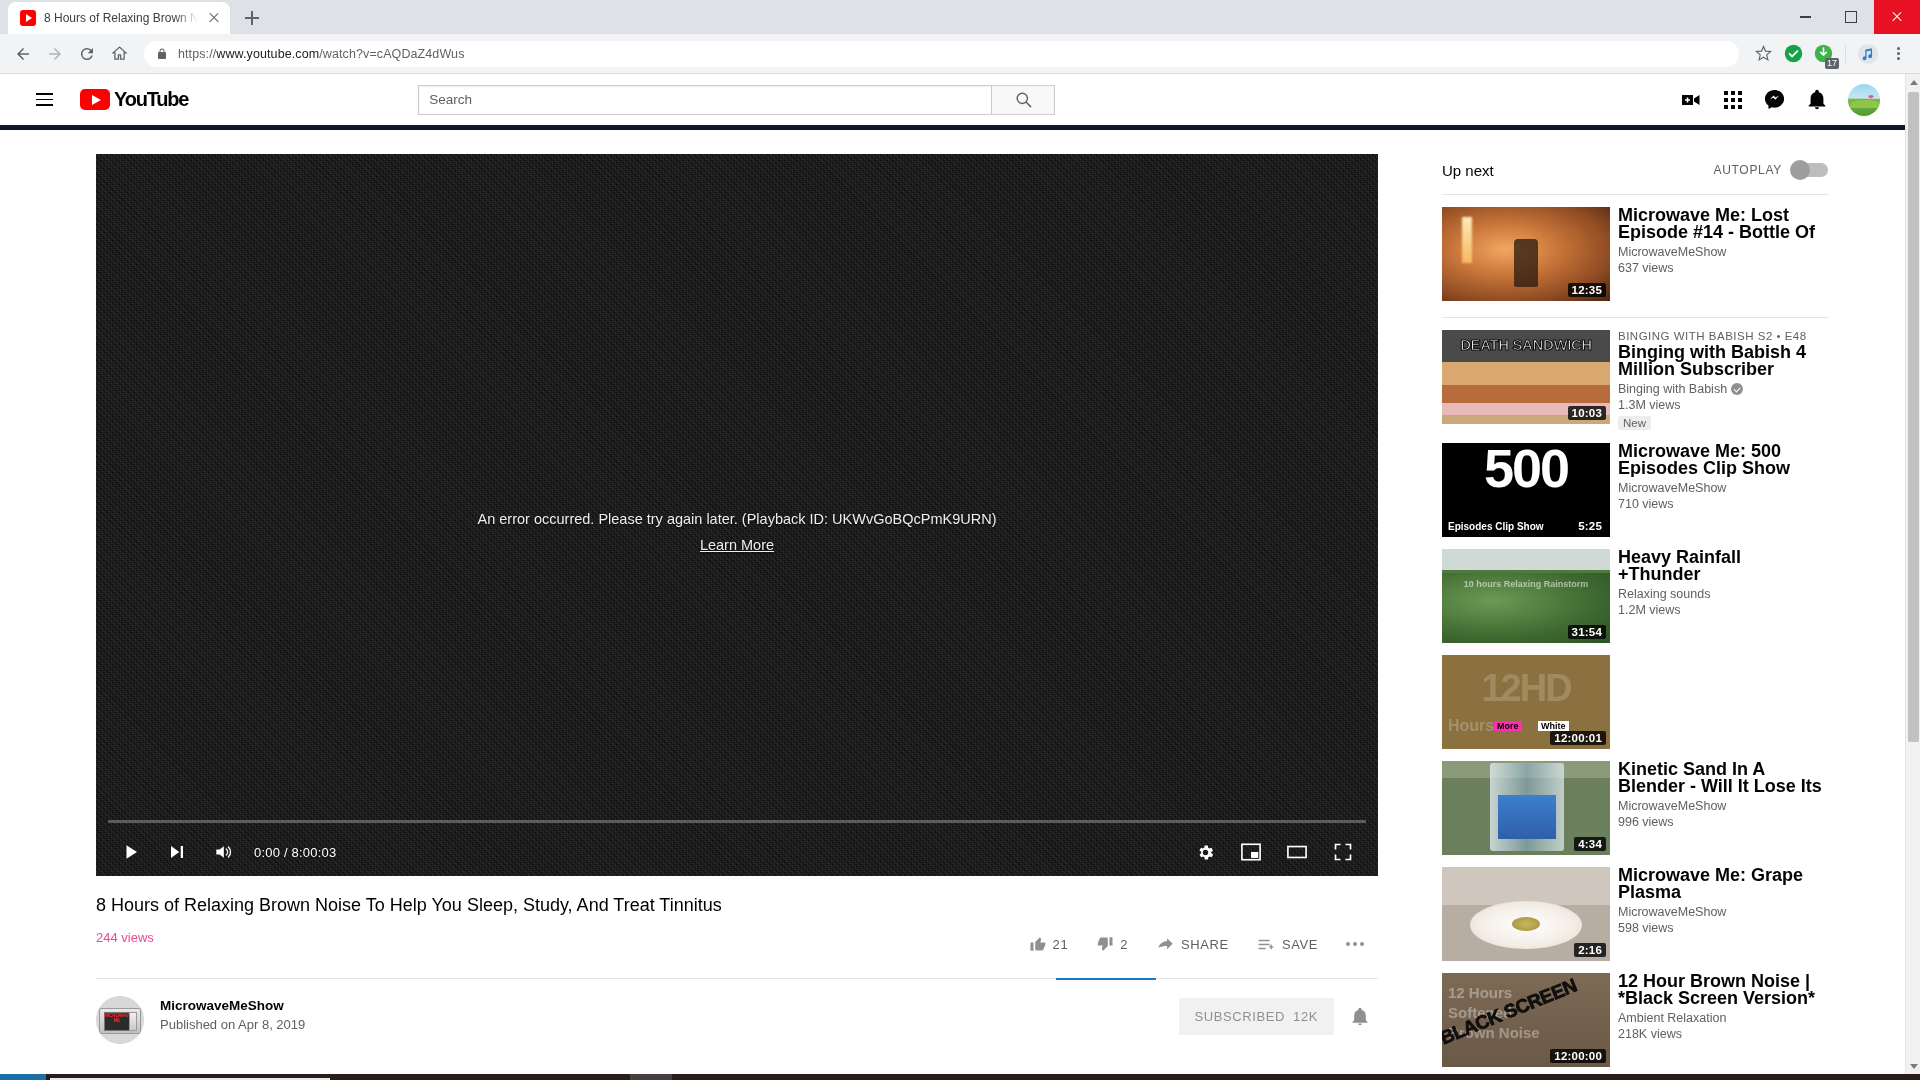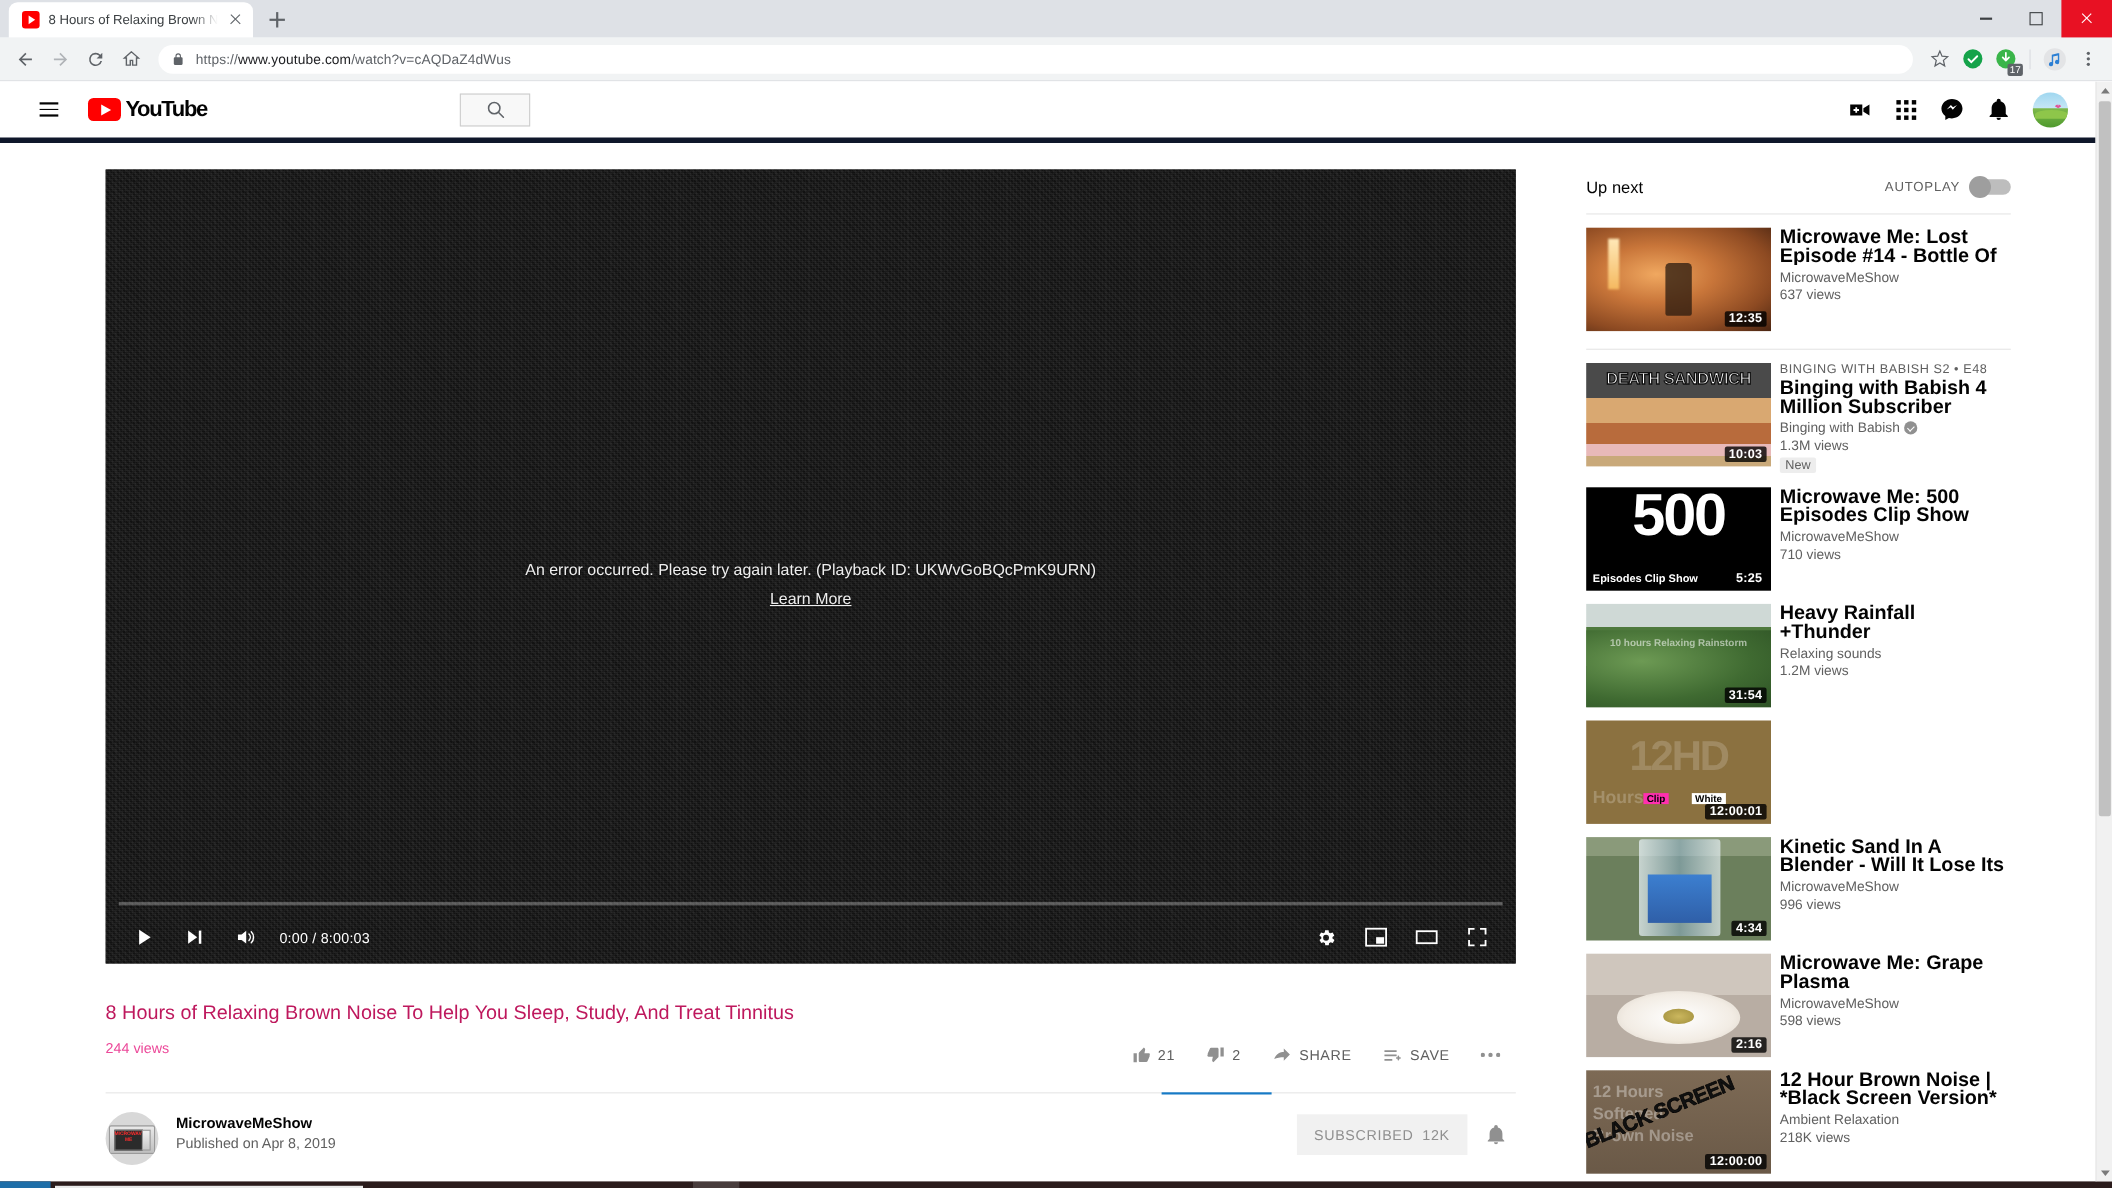--- a/index.html
+++ b/index.html
@@ -310,23 +310,23 @@
   .time-display {
     color:#fff; font-size:13px;
     margin-left: 8px;
     letter-spacing:.2px;
     text-shadow: 0 0 2px rgba(0,0,0,.6);
   }
   .controls-right { margin-left:auto; display:flex; align-items:center; }
 
   .video-title {
     font-size: 18px;
-    color:#be185d;
+    color:#000000;
     font-weight: 400;
-    margin: 31px 0 0 0;
+    margin: 16px 0 0 0;
     line-height: 26px;
   }
   .meta-row {
     display:flex; align-items:flex-start;
     margin-top: 8px;
   }
   .view-count { font-size: 13px; color:#ec4899; padding-top: 4px; }
   .actions { margin-left:auto; display:flex; align-items:center; gap:0; }
   .action-btn {
     display:flex; align-items:center; gap:6px;
@@ -741,20 +741,21 @@
     <div class="hamburger">
         <span></span>
         <span></span>
         <span></span>
       </div>
     <div class="yt-logo">
       <div class="yt-logo-mark"></div>
       <div class="yt-logo-text">YouTube</div>
     </div>
     <div class="yt-search-wrap">
+      <input class="yt-search-input" placeholder="Search" style="">
       <div class="yt-search-btn">
         <svg width="19" height="19" viewBox="0 0 24 24">
             <circle cx="10.5" cy="10.5" r="6.5" fill="none" stroke="#5f6368" stroke-width="1.8"></circle>
             <path d="M15.5 15.5L21 21" stroke="#5f6368" stroke-width="1.8" stroke-linecap="round"></path>
           </svg>
       </div>
     </div>
     <div class="yt-header-right">
       <div class="hdr-icon">
         <svg width="24" height="24" viewBox="0 0 24 24">
@@ -981,21 +982,21 @@
               <div class="rec-channel">
                 <span>Relaxing sounds</span>
               </div>
               <div class="rec-views">1.2M views</div>
             </div>
           </div>
           <div class="rec-item">
             <div class="thumb th-12hd">
               <div class="big">12HD</div>
               <div class="hrs">Hours</div>
-              <div class="pink">Clip</div>
+              <div class="pink">More</div>
               <div class="white">White</div>
               <div class="thumb-dur">12:00:01</div>
             </div>
           </div>
           <div class="rec-item">
             <div class="thumb th-blender">
               <div class="thumb-dur">4:34</div>
             </div>
             <div class="rec-info">
               <div class="rec-title">Kinetic Sand In A Blender - Will It Lose Its Kinetic Properties?</div>

